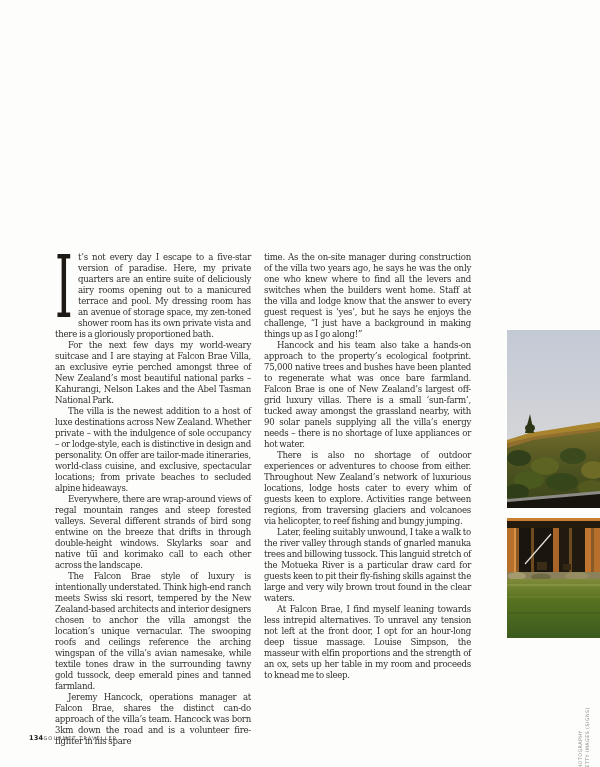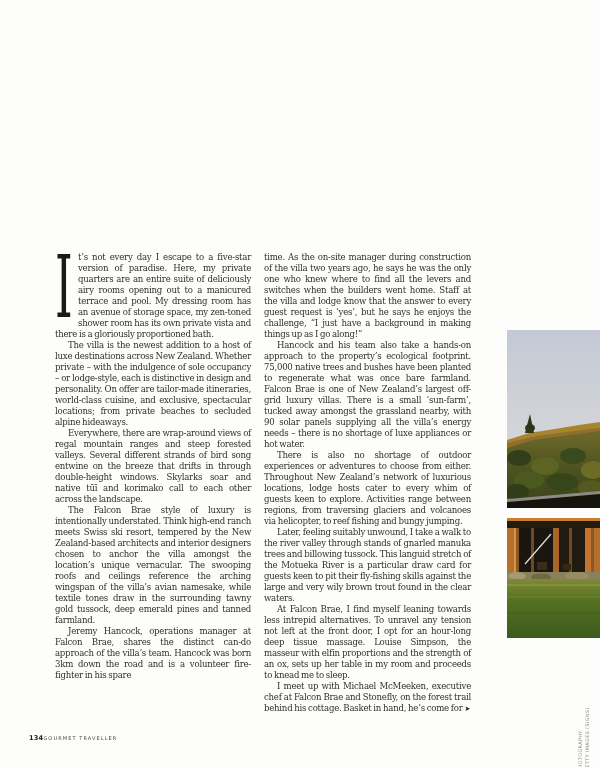--- a/index.html
+++ b/index.html
@@ -82,33 +82,33 @@
 </style>
 </head>
 <body>
 
 <div class="page">
 
   <div class="columns">
 
     <div class="col col-left">
       <p class="no-indent"><span class="dropcap">I</span><span>t’s not every day I escape to a five-star version of paradise. Here, my private quarters are an entire suite of deliciously airy rooms opening out to a manicured terrace and pool. My dressing room has an avenue of storage space, my zen-toned shower room has its own private vista and there is a gloriously proportioned bath.</span></p>
+      <p>For the next few days my world-weary suitcase and I are staying at Falcon Brae Villa, an exclusive eyrie perched amongst three of New Zealand’s most beautiful national parks – Kahurangi, Nelson Lakes and the Abel Tasman National Park.</p>
       <p>The villa is the newest addition to a host of luxe destinations across New Zealand. Whether private – with the indulgence of sole occupancy – or lodge-style, each is distinctive in design and personality. On offer are tailor-made itineraries, world-class cuisine, and exclusive, spectacular locations; from private beaches to secluded alpine hideaways.</p>
       <p>Everywhere, there are wrap-around views of regal mountain ranges and steep forested valleys. Several different strands of bird song entwine on the breeze that drifts in through double-height windows. Skylarks soar and native tūī and korimako call to each other across the landscape.</p>
       <p>The Falcon Brae style of luxury is intentionally understated. Think high-end ranch meets Swiss ski resort, tempered by the New Zealand-based architects and interior designers chosen to anchor the villa amongst the location’s unique vernacular. The swooping roofs and ceilings reference the arching wingspan of the villa’s avian namesake, while textile tones draw in the surrounding tawny gold tussock, deep emerald pines and tanned farmland.</p>
       <p>Jeremy Hancock, operations manager at Falcon Brae, shares the distinct can-do approach of the villa’s team. Hancock was born 3km down the road and is a volunteer fire-fighter in his spare</p>
     </div>
 
     <div class="col col-right">
       <p class="no-indent">time. As the on-site manager during construction of the villa two years ago, he says he was the only one who knew where to find all the levers and switches when the builders went home. Staff at the villa and lodge know that the answer to every guest request is ‘yes’, but he says he enjoys the challenge, “I just have a background in making things up as I go along!”</p>
       <p>Hancock and his team also take a hands-on approach to the property’s ecological footprint. 75,000 native trees and bushes have been planted to regenerate what was once bare farmland. Falcon Brae is one of New Zealand’s largest off-grid luxury villas. There is a small ‘sun-farm’, tucked away amongst the grassland nearby, with 90 solar panels supplying all the villa’s energy needs – there is no shortage of luxe appliances or hot water.</p>
       <p>There is also no shortage of outdoor experiences or adventures to choose from either. Throughout New Zealand’s network of luxurious locations, lodge hosts cater to every whim of guests keen to explore. Activities range between regions, from traversing glaciers and volcanoes via helicopter, to reef fishing and bungy jumping.</p>
       <p>Later, feeling suitably unwound, I take a walk to the river valley through stands of gnarled manuka trees and billowing tussock. This languid stretch of the Motueka River is a particular draw card for guests keen to pit their fly-fishing skills against the large and very wily brown trout found in the clear waters.</p>
       <p>At Falcon Brae, I find myself leaning towards less intrepid alternatives. To unravel any tension not left at the front door, I opt for an hour-long deep tissue massage. Louise Simpson, the masseur with elfin proportions and the strength of an ox, sets up her table in my room and proceeds to knead me to sleep.</p>
-      <p><span>I meet up with Michael McMeeken, executive chef at Falcon Brae and Stonefly, on the forest trail behind his cottage. Basket in hand, he’s come for </span><span class="arrow">➤</span></p>
     </div>
 
   </div>
 
   <div class="photo photo-top">
     <svg viewBox="0 0 93 178" preserveAspectRatio="none">
       <defs>
         <linearGradient id="skyg" x1="0" y1="0" x2="0" y2="1">
           <stop offset="0" stop-color="#c3c9d5"></stop>
           <stop offset="1" stop-color="#d6d6d8"></stop>

